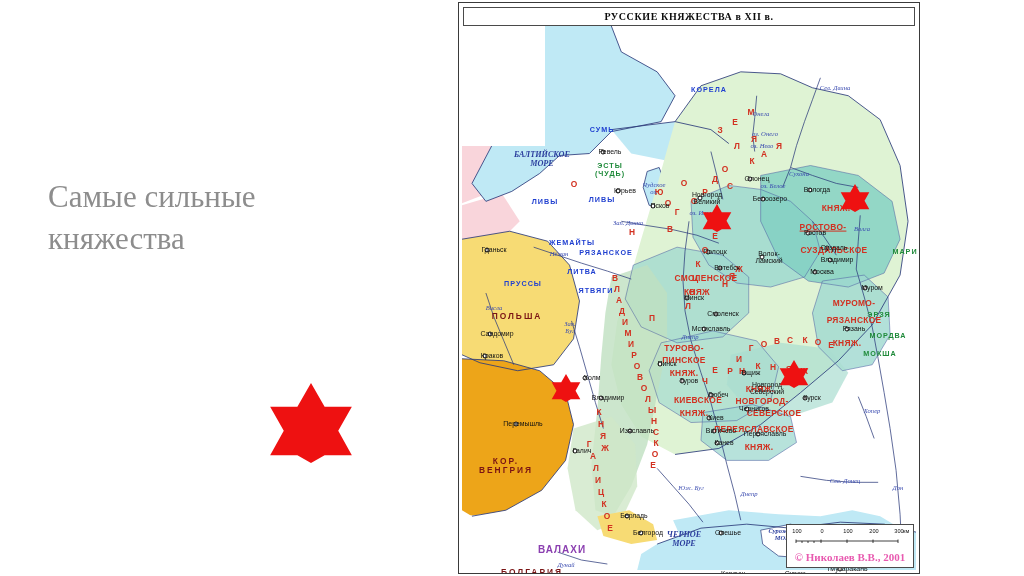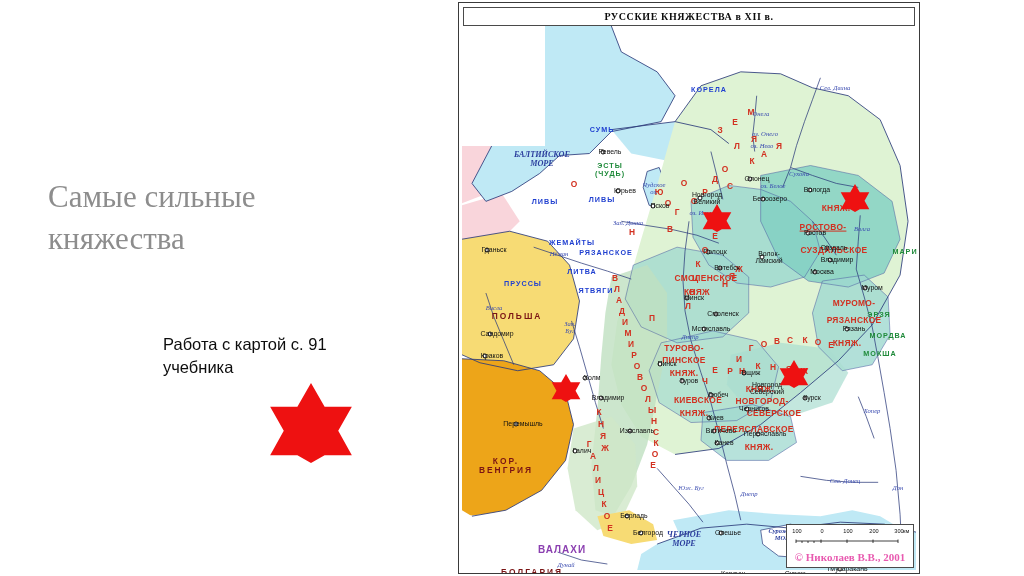--- a/index.html
+++ b/index.html
@@ -98,22 +98,20 @@
 </style>
 </head>
 <body>
 
 <div id="slide">
 
 
   <div class="txt-block" id="strong-heading">Самые сильные
 княжества</div>
 
-  <div class="txt-block" id="textbook-note">Работа с картой с. 91
-учебника</div>
 
   <svg id="big-star" viewBox="0 0 100 94">
     <polygon points="50,0 66,28 98,28 82,56 98,85 66,85 50,94 34,85 2,85 18,56 2,28 34,28" fill="#ee1111"></polygon>
   </svg>
 
   <div id="map-figure">
 
     <div id="map-title-bar">
       <span class="t">РУССКИЕ КНЯЖЕСТВА в XII в.</span>
     </div>

